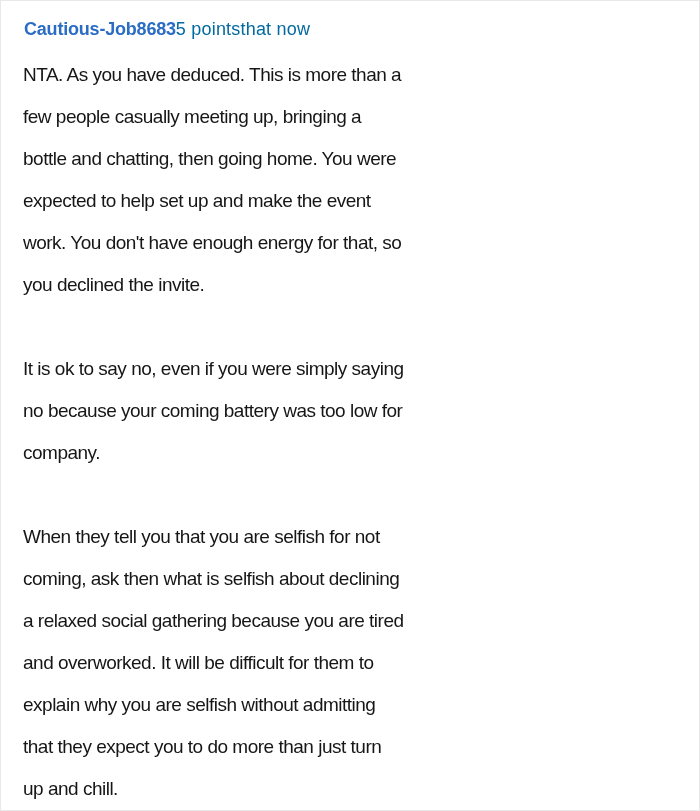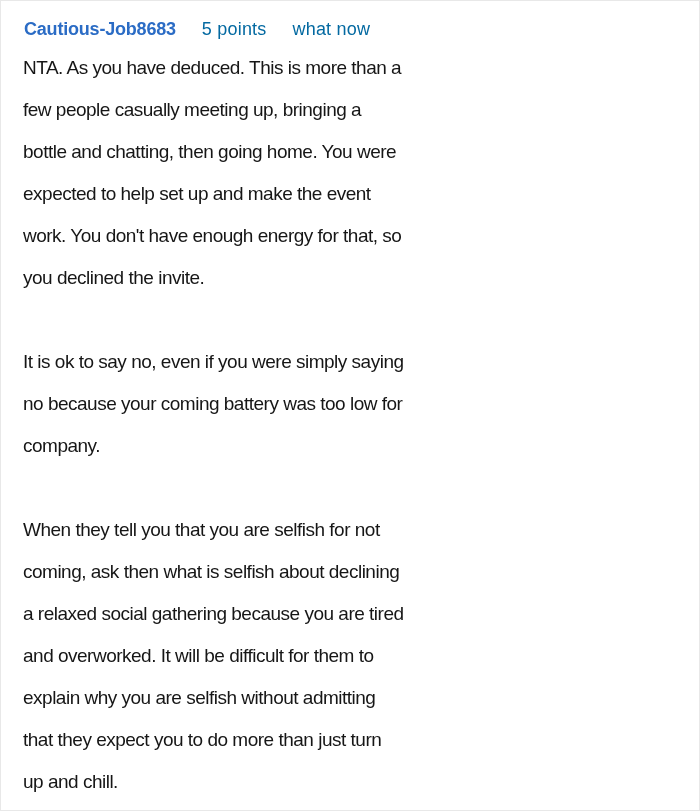--- a/index.html
+++ b/index.html
@@ -15,22 +15,21 @@
     height: 811px;
     box-sizing: border-box;
     background: #ffffff;
     border: 1px solid #e8e8e8;
     padding: 14px 22px 0 22px;
     font-family: "Liberation Sans", sans-serif;
   }
   .comment-header {
     display: flex;
     align-items: baseline;
-    gap: 26px;
-    margin: 4px 0 8px 1px;
+    margin: 4px 0 15px 1px;
     line-height: 20px;
     white-space: nowrap;
   }
   .author {
     color: #2b6cc5;
     font-weight: 700;
     font-size: 18px;
     letter-spacing: -0.2px;
     text-decoration: none;
     cursor: pointer;
@@ -53,21 +52,21 @@
     margin-bottom: 8px;
   }
 </style>
 </head>
 <body>
 
 <div class="card">
   <div class="comment-header">
     <a class="author">Cautious-Job8683</a>
     <span class="meta">5 points</span>
-    <span class="meta">what now</span>
+    <span class="meta">that now</span>
   </div>
   <div class="comment-body">
     <p>NTA. As you have deduced. This is more than a
 few people casually meeting up, bringing a
 bottle and chatting, then going home. You were
 expected to help set up and make the event
 work. You don't have enough energy for that, so
 you declined the invite.</p>
     <p>It is ok to say no, even if you were simply saying
 no because your coming battery was too low for

